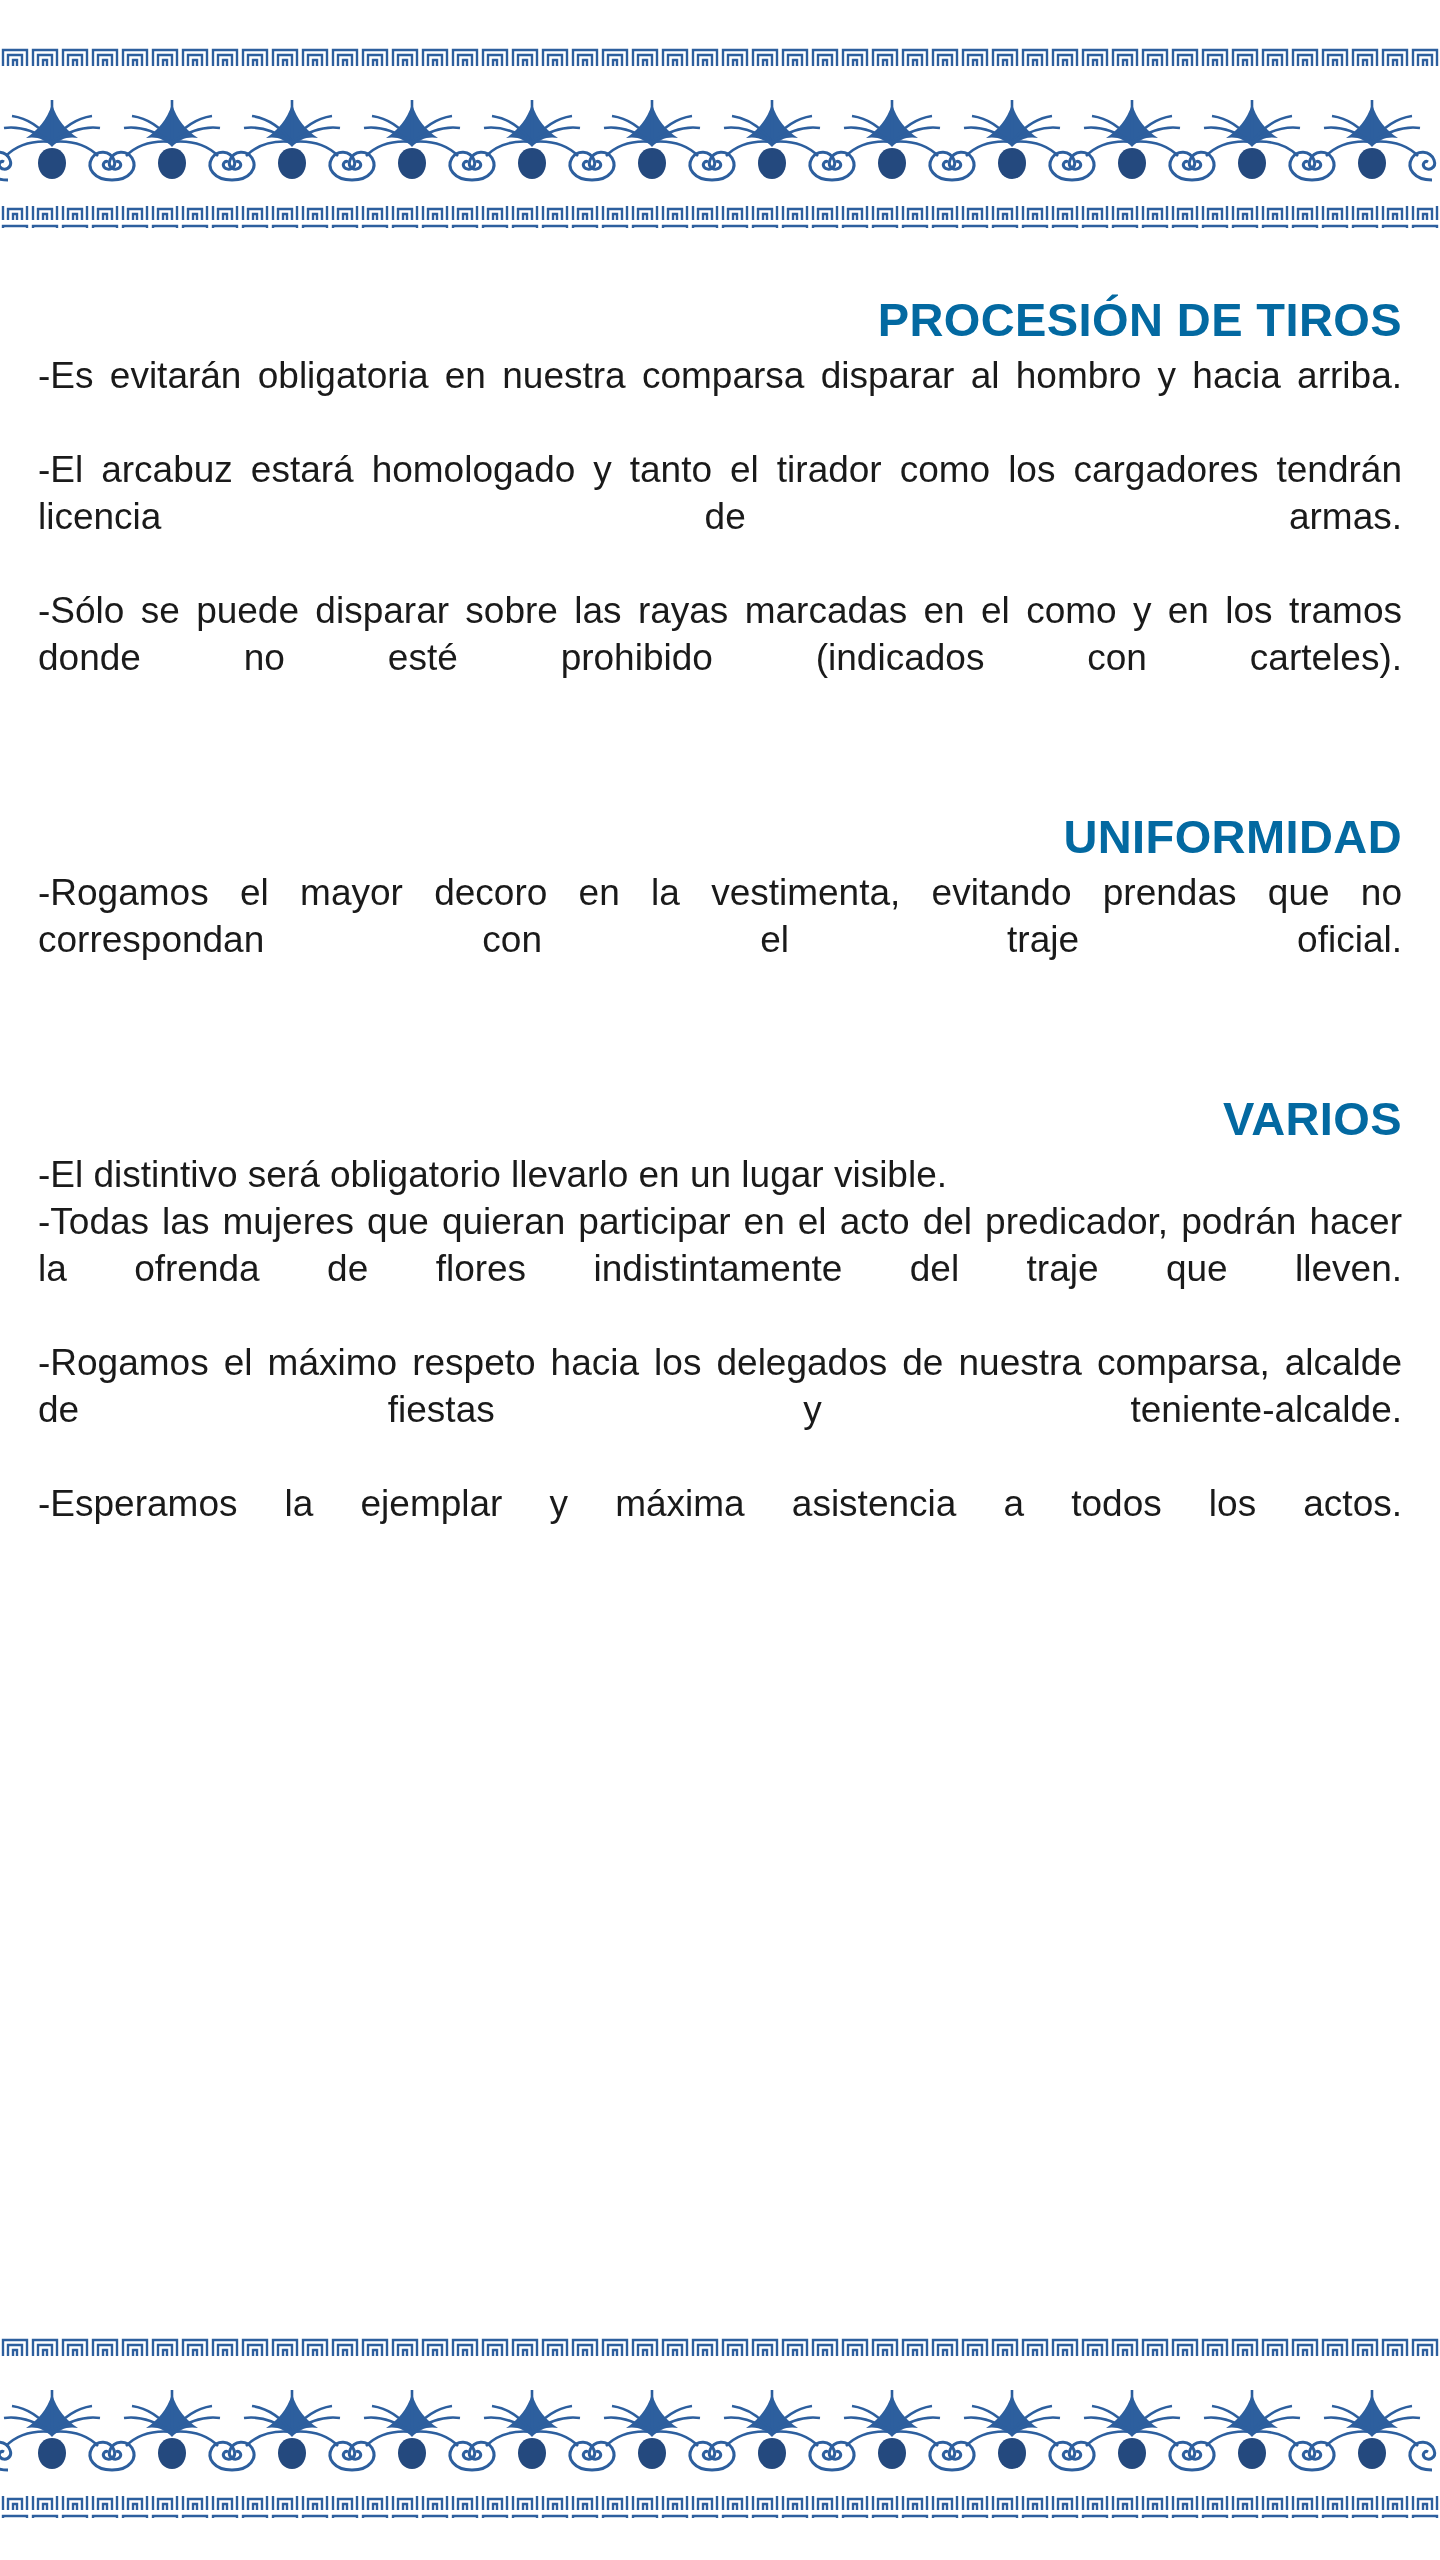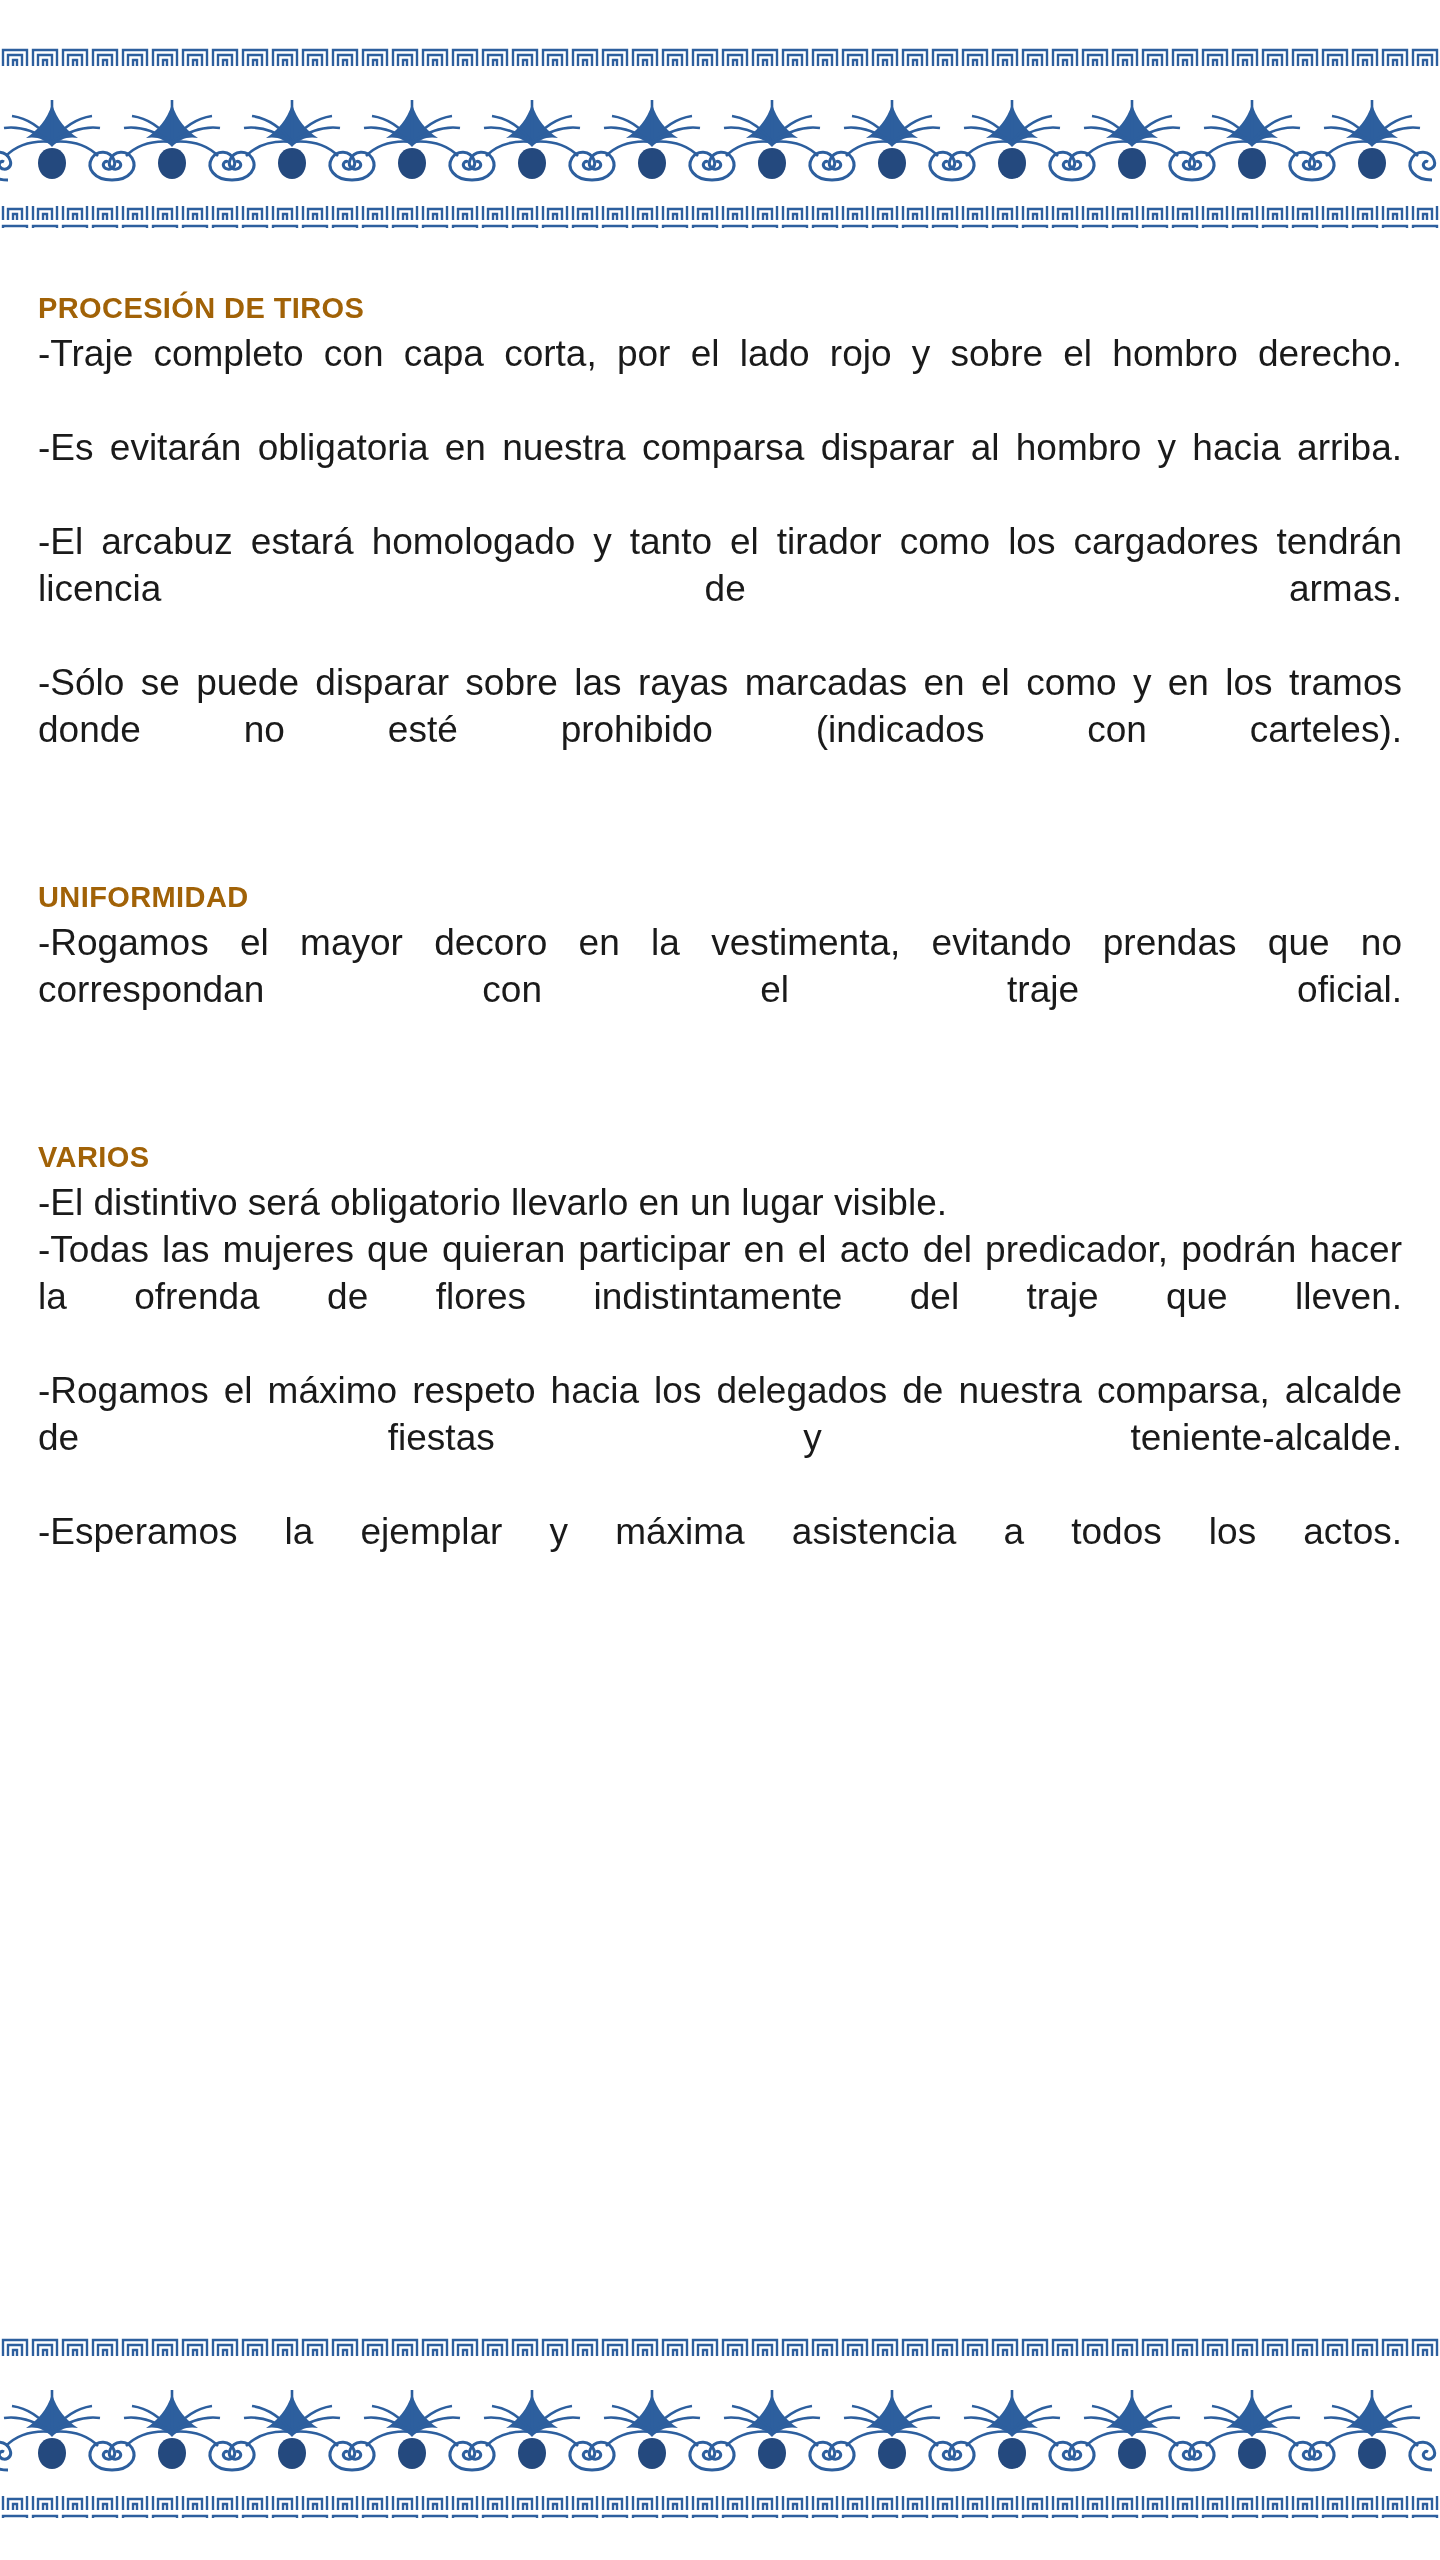--- a/index.html
+++ b/index.html
@@ -49,24 +49,24 @@
   }
 
   .section {
     margin-bottom: 0;
   }
   .section + .section {
     margin-top: 80px;
   }
 
   h2.section-title {
-    color: #a16207;
-    font-size: 29px;
+    color: #0369a1;
+    font-size: 47px;
     font-weight: bold;
-    text-align: left;
+    text-align: right;
     margin: 0 0 6px 0;
     letter-spacing: 0.4px;
   }
 
   p.para {
     font-size: 37px;
     line-height: 1.27;
     margin: 0;
     text-align: justify;
     text-justify: inter-word;
@@ -239,21 +239,20 @@
       </g>
 
       <rect x="0" y="160" width="1440" height="22" fill="url(#meanderTop)"></rect>
     </svg>
   </div>
 
   <div class="content">
 
     <section class="section">
       <h2 class="section-title">PROCESIÓN DE TIROS</h2>
-      <p class="para">-Traje completo con capa corta, por el lado rojo y sobre el hombro derecho.</p>
       <p class="para">-Es evitarán obligatoria en nuestra comparsa disparar al hombro y hacia arriba.</p>
       <p class="para">-El arcabuz estará homologado y tanto el tirador como los cargadores tendrán licencia de armas.</p>
       <p class="para">-Sólo se puede disparar sobre las rayas marcadas en el como y en los tramos donde no esté prohibido (indicados con carteles).</p>
     </section>
 
     <section class="section">
       <h2 class="section-title">UNIFORMIDAD</h2>
       <p class="para tight">-Rogamos el mayor decoro en la vestimenta, evitando prendas que no correspondan con el traje oficial.</p>
     </section>
 

